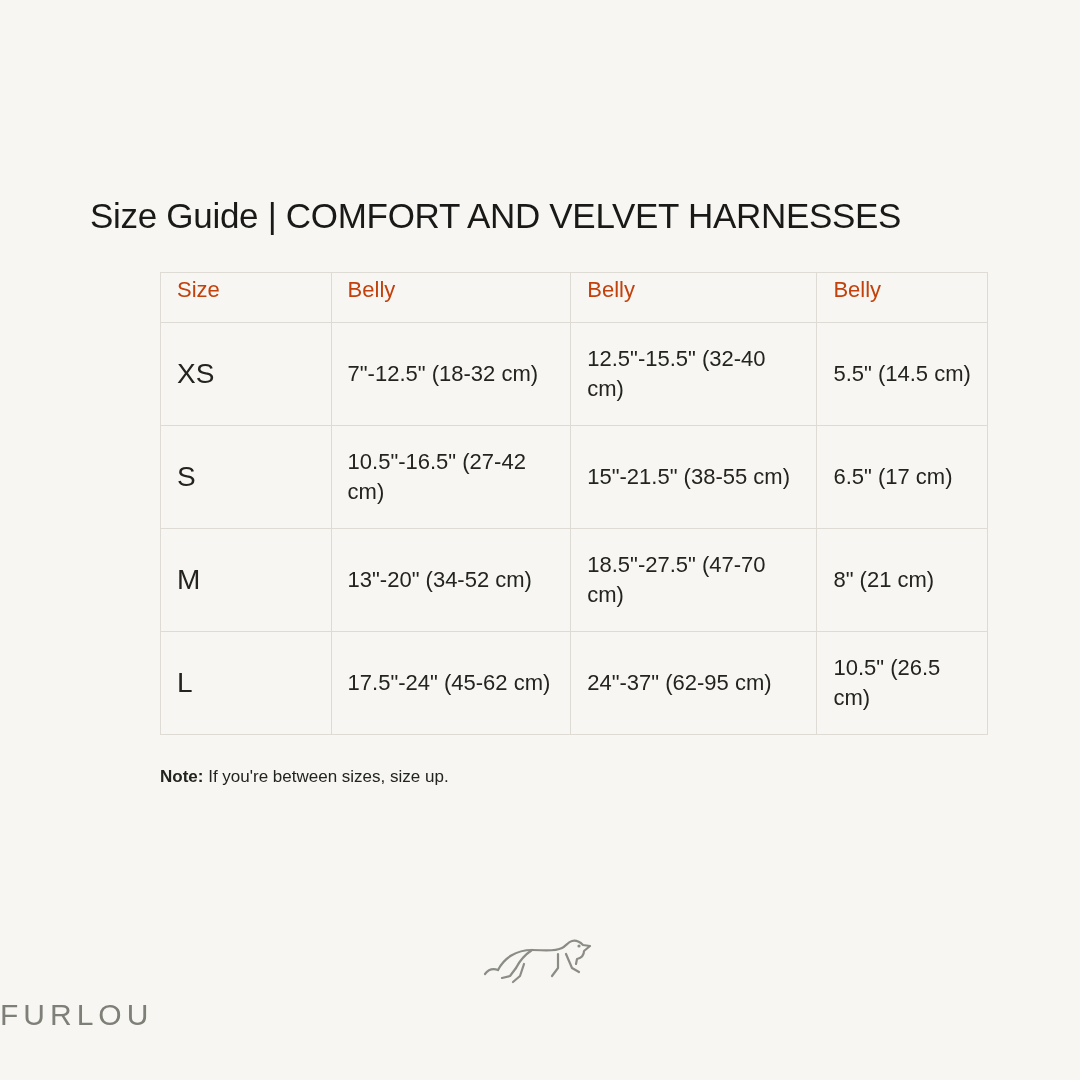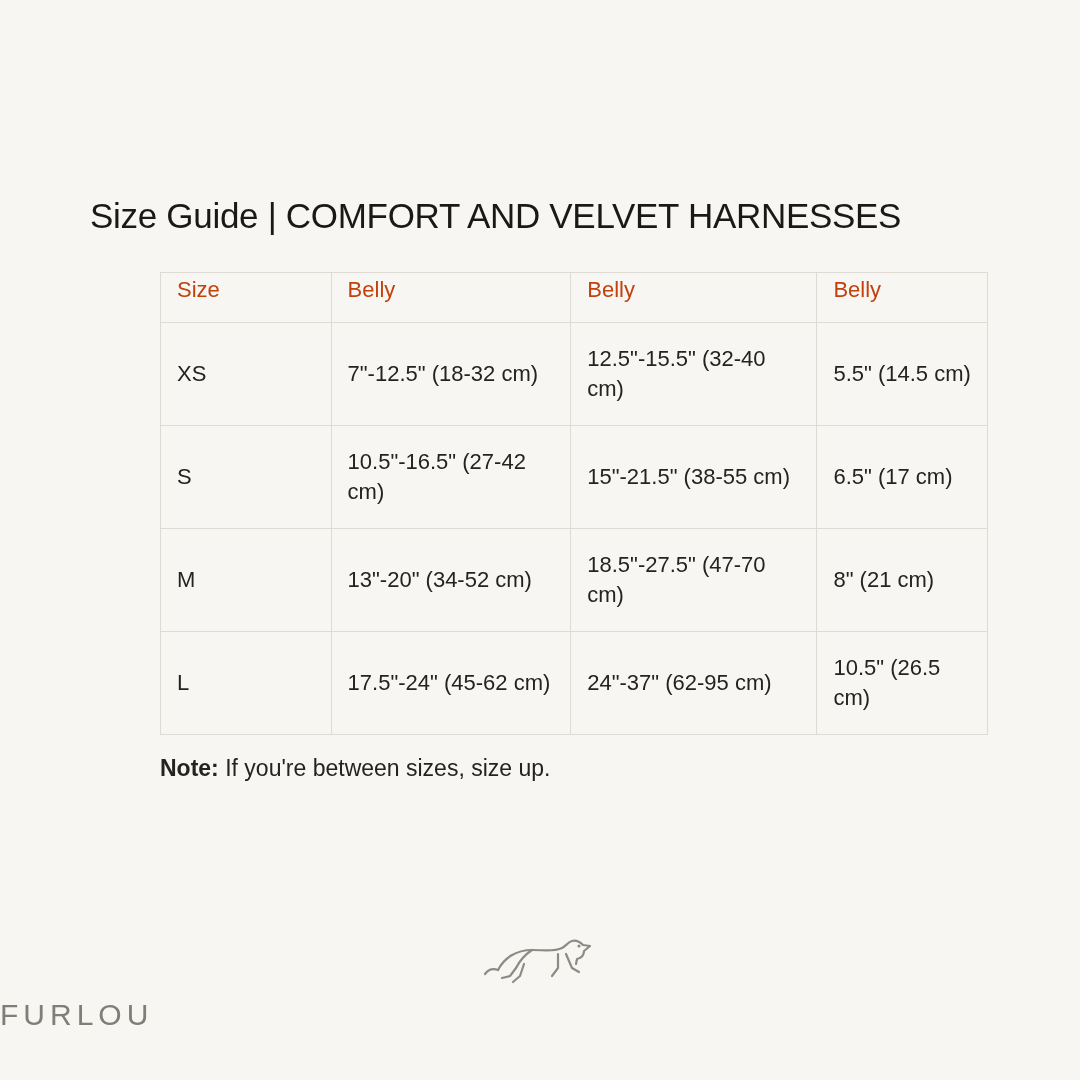--- a/index.html
+++ b/index.html
@@ -57,26 +57,26 @@
     padding-bottom: 17px;
     color: #c2410c;
   }
   table.size-table col.c-size { width: 158px; }
   table.size-table col.c-neck { width: 222px; }
   table.size-table col.c-belly { width: 228px; }
   table.size-table col.c-chest { width: 158px; }
 
   thead th { height: 22px; }
   tbody td { height: 66px; }
-  tbody td.size-cell { font-size: 22px; }
+  tbody td.size-cell { font-size: 28px; }
 
   .note {
-    margin-top: 20px;
+    margin-top: 32px;
     margin-left: 70px;
-    font-size: 23px;
+    font-size: 17px;
     color: #23241f;
   }
   .note b {
     font-weight: 700;
   }
 
   .brand {
     position: absolute;
     left: 0;
     right: 0;

